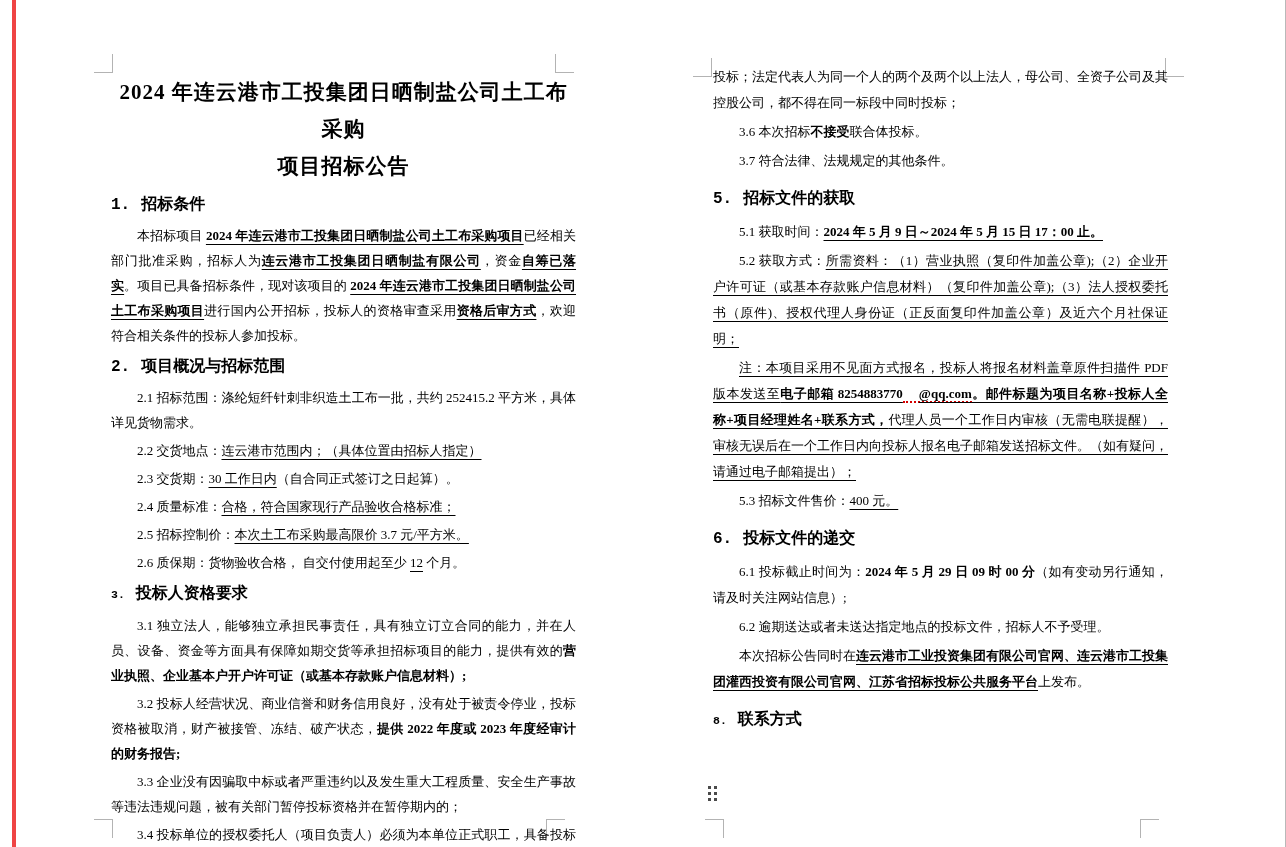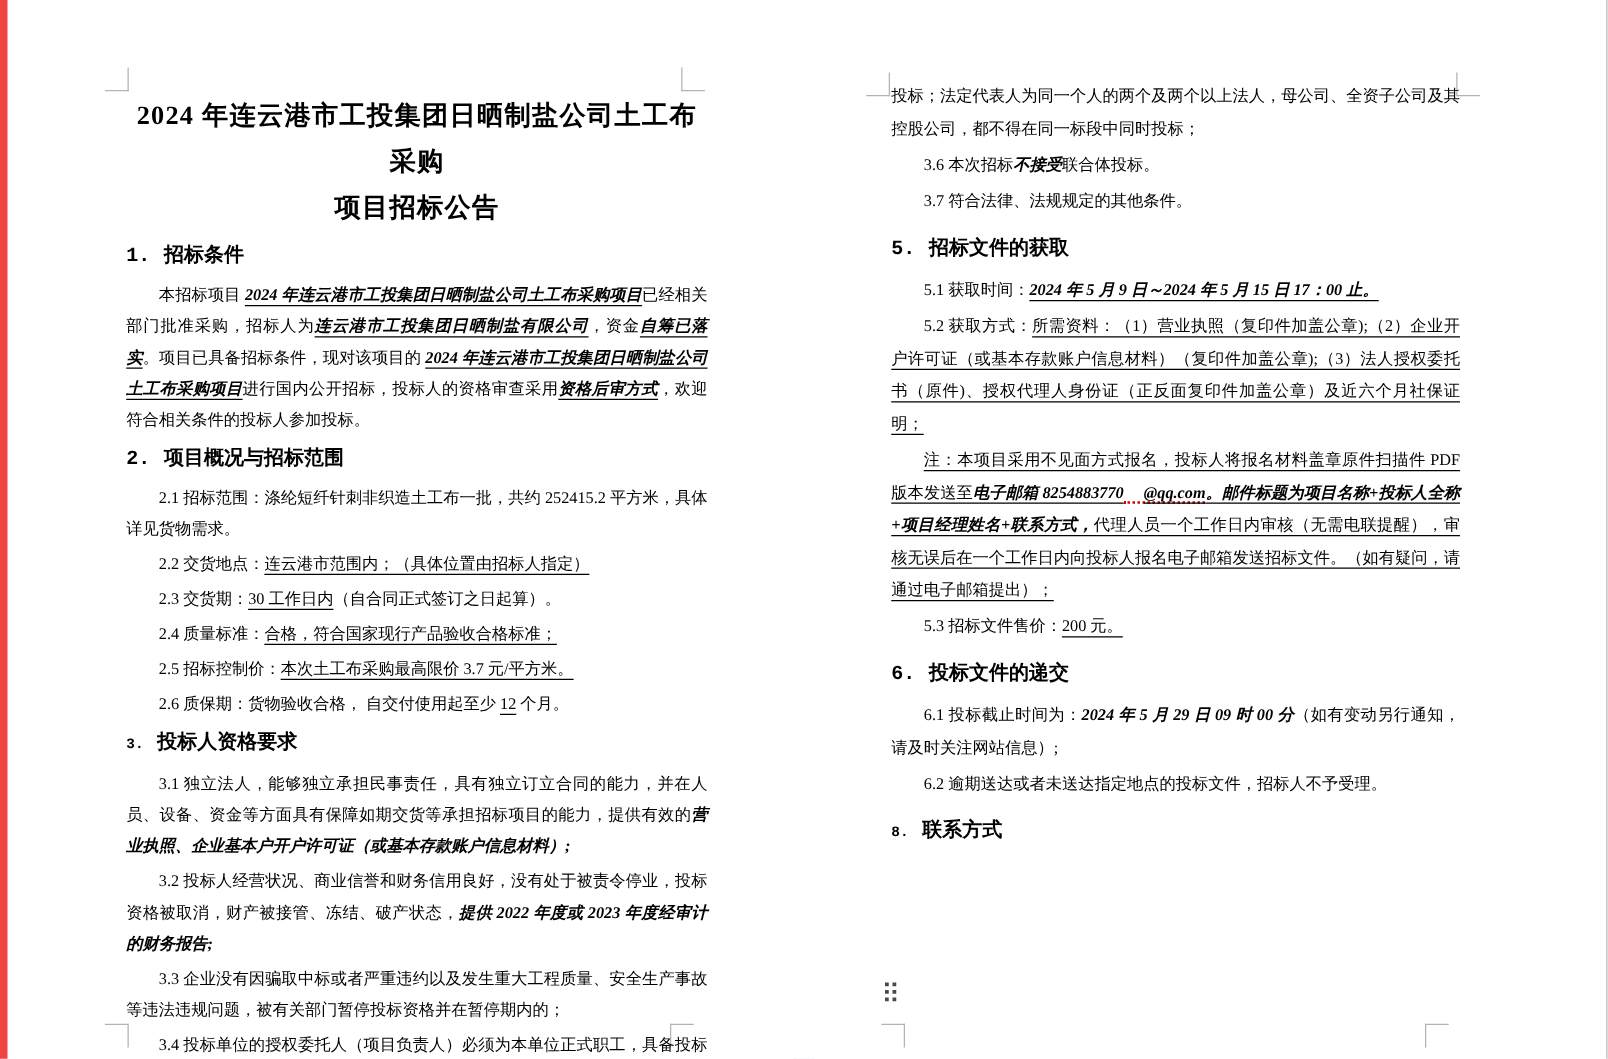--- a/index.html
+++ b/index.html
@@ -3,41 +3,41 @@
 <meta charset="utf-8">
 <style>
   html,body{margin:0;padding:0;}
   body{
     width:1286px;height:847px;overflow:hidden;position:relative;
     background:#ffffff;
     font-family:"Liberation Serif","DejaVu Serif",serif;
     color:#000;
   }
   .page{position:absolute;top:0;height:847px;background:#ffffff;overflow:hidden;}
-  .page-left{left:0;width:635px;border-left:6px solid #ef4444;}
+  .page-left{left:12px;width:635px;border-left:4px solid #ef4444;}
   .page-right{left:627px;width:634px;}
   .page-gap{position:absolute;top:0;left:635px;width:16px;height:847px;
     background:#dde4ea;border-left:1px solid #c2c6cb;border-right:1px solid #c2c6cb;box-sizing:border-box;}
   .win-edge{position:absolute;top:0;right:0;width:1px;height:847px;background:#b9b9b9;}
 
   .content{position:relative;}
   .page-left .content{margin:74px 0 0 95px;width:465px;}
   .page-right .content{margin:64px 0 0 86px;width:455px;}
 
   .doc-title{font-size:21px;font-weight:bold;text-align:center;line-height:37px;margin-bottom:7px;letter-spacing:1px;}
   .sec-h{font-size:16px;font-weight:bold;margin:6px 0 5px;line-height:26px;font-family:Liberation Mono, monospace;}
   .page-right .sec-h{margin:12px 0 7px;}
   .hnum{margin-right:11px;}
   .hnum.small{font-size:11.5px;}
   .hnum.tight{margin-right:3px;}
 
   .body-p{font-size:13px;line-height:25px;margin:3px 0 1px;text-align:justify;}
   .page-right .body-p{line-height:26px;margin:0 0 3px;}
   .body-p.ind{text-indent:2em;}
-  .b{font-weight:bold;font-style:italic;}
+  .b{font-weight:bold;}
   .u{text-decoration:underline;text-underline-offset:4px;}
   .sp{border-bottom:2px dotted #d40000;padding-left:16px;}
 
   
   .crop{position:absolute;width:18px;height:18px;}
   .crop.tl{border-right:1px solid #b3b3b3;border-bottom:1px solid #b3b3b3;}
   .crop.tr{border-left:1px solid #b3b3b3;border-bottom:1px solid #b3b3b3;}
   .crop.bl{border-right:1px solid #b3b3b3;border-top:1px solid #b3b3b3;}
   .crop.br{border-left:1px solid #b3b3b3;border-top:1px solid #b3b3b3;}
 
@@ -84,24 +84,25 @@
   <div class="crop bl" style="left:78px;top:819px;"></div>
   <div class="crop br" style="left:513px;top:819px;"></div>
   <div class="content">
       <p class="body-p"><span>投标；法定代表人为同一个人的两个及两个以上法人，母公司、全资子公司及其控股公司，都不得在同一标段中同时投标；</span></p>
       <p class="body-p ind"><span>3.6 本次招标</span><span class="b">不接受</span><span>联合体投标。</span></p>
       <p class="body-p ind"><span>3.7 符合法律、法规规定的其他条件。</span></p>
       <div class="sec-h"><span class="hnum">5.</span><span>招标文件的获取</span></div>
       <p class="body-p ind"><span>5.1 获取时间：</span><span class="b u">2024 年 5 月 9 日～2024 年 5 月 15 日 17：00 止。</span></p>
       <p class="body-p ind"><span>5.2 获取方式：</span><span class="u">所需资料：（1）营业执照（复印件加盖公章);（2）企业开户许可证（或基本存款账户信息材料）（复印件加盖公章);（3）法人授权委托书（原件)、授权代理人身份证（正反面复印件加盖公章）及近六个月社保证明； </span></p>
       <p class="body-p ind"><span class="u">注：本项目采用不见面方式报名，投标人将报名材料盖章原件扫描件 PDF 版本发送至</span><span class="b u">电子邮箱 8254883770</span><span class="b u sp">@qq.com</span><span class="b u">。邮件标题为项目名称+投标人全称+项目经理姓名+联系方式，</span><span class="u">代理人员一个工作日内审核（无需电联提醒），审核无误后在一个工作日内向投标人报名电子邮箱发送招标文件。（如有疑问，请通过电子邮箱提出）； </span></p>
-      <p class="body-p ind"><span>5.3 招标文件售价：</span><span class="u">200 元。 </span></p>
+      <p class="body-p ind"><span>5.3 招标文件售价：</span><span class="u">400 元。 </span></p>
       <div class="sec-h"><span class="hnum">6.</span><span>投标文件的递交</span></div>
       <p class="body-p ind"><span>6.1 投标截止时间为：</span><span class="b">2024 年 5 月 29 日 09 时 00 分</span><span>（如有变动另行通知，请及时关注网站信息）;</span></p>
       <p class="body-p ind"><span>6.2 逾期送达或者未送达指定地点的投标文件，招标人不予受理。</span></p>
+      <p class="body-p ind"><span>本次招标公告同时在</span><span class="b u">连云港市工业投资集团有限公司官网、连云港市工投集团灌西投资有限公司官网、江苏省招标投标公共服务平台</span><span>上发布。</span></p>
       <div class="sec-h"><span class="hnum small">8.</span><span>联系方式</span></div>
     </div>
 </div>
 
 <div class="dots">
   <i></i>
     <i></i>
     <i></i>
     <i></i>
     <i></i>

